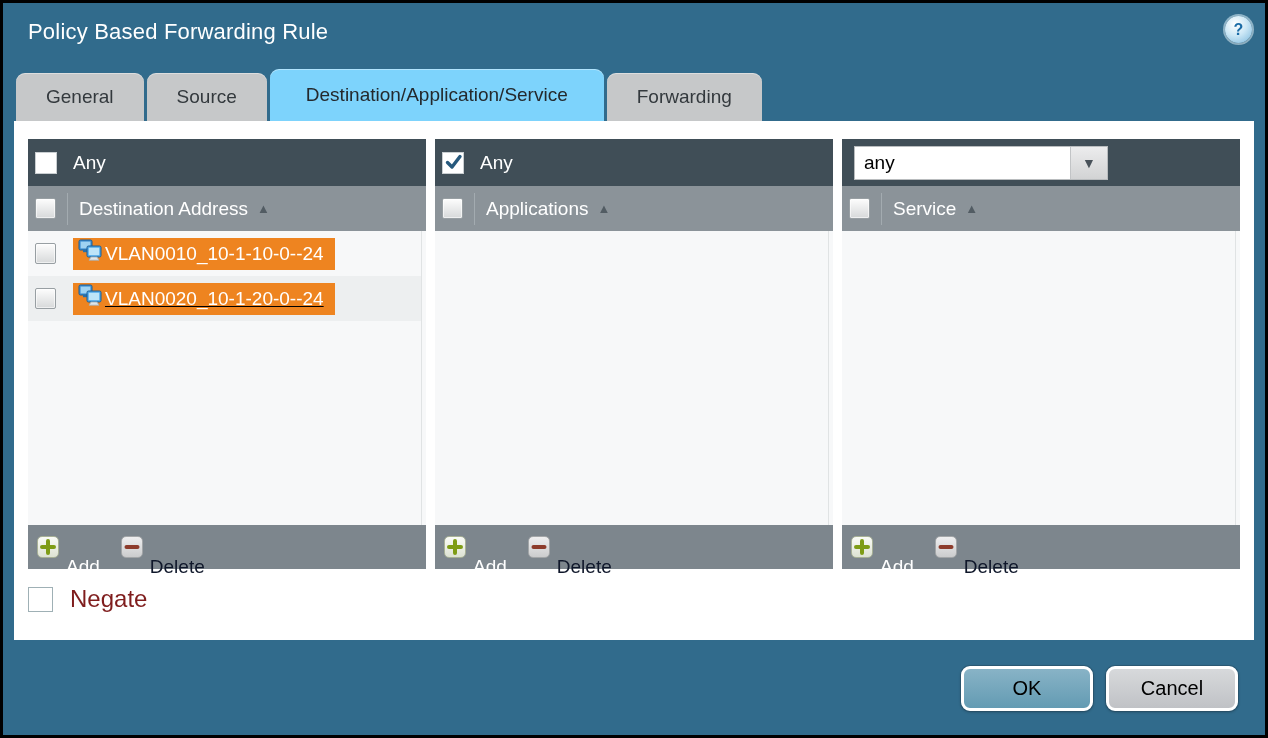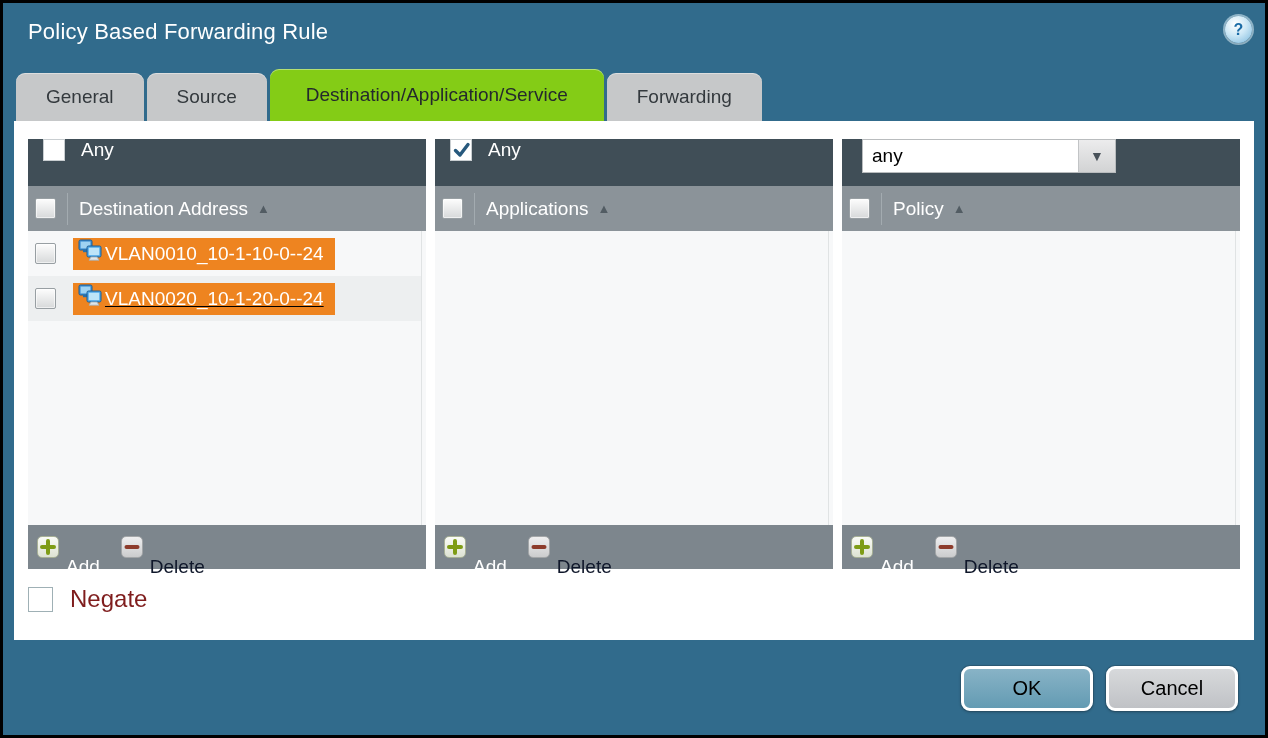--- a/index.html
+++ b/index.html
@@ -35,34 +35,34 @@
   }
   .tab {
     height:48px; background:#c6c8c9;
     border-radius:9px 9px 0 0;
     display:flex; align-items:center; justify-content:center;
     padding:0 30px; font-size:19px; color:#33393d;
     box-shadow:inset 0 1px 0 rgba(255,255,255,.4);
     cursor:pointer; white-space:nowrap;
   }
   .tab.active {
-    height:52px; background:#84cc16; padding:3px 36px; color:#24292d;
+    height:52px; background:#7dd3fc; padding:3px 36px; color:#24292d;
   }
   
   .content {
     position:absolute; top:118px; left:11px; right:11px; height:519px;
     background:#fff;
   }
   .columns {
     display:flex; gap:9px; margin:18px 14px 0 14px; height:430px;
   }
   .col { flex:1; display:flex; flex-direction:column; min-width:0; }
   .any-bar {
     height:47px; background:#404e57; flex:0 0 47px;
-    display:flex; padding-left:15px;
+    display:flex; align-items:center; padding-left:7px;
     color:#fff; font-size:19px; gap:16px;
   }
   .col-header {
     height:45px; background:#8b9399; flex:0 0 45px;
     display:flex; align-items:center; padding-left:7px;
     color:#fff; font-size:19px;
   }
   .vdiv { width:1px; height:32px; background:#a3abb0; margin:0 11px; }
   .sort { font-size:13px; color:#525c63; margin-left:9px; }
   .col-body { flex:1; background:#f7f8f9; position:relative; overflow:hidden; }
@@ -279,21 +279,21 @@
           <span class="combo">
             <input value="any" style="">
             <span class="dd-btn">
               <span>▼</span>
             </span>
           </span>
         </div>
         <div class="col-header">
           <span class="cb cb-soft"></span>
           <span class="vdiv"></span>
-          <span>Policy</span>
+          <span>Service</span>
           <span class="sort">▲</span>
         </div>
         <div class="col-body"></div>
         <div class="col-footer">
           <span class="tool-btn">
             <span class="icon-box icon-add">
               <svg width="16" height="16" viewBox="0 0 16 16">
                   <path d="M8 2 v12 M2 8 h12" stroke="#7e9c15" stroke-width="4" stroke-linecap="round"></path>
                 </svg>
             </span>

